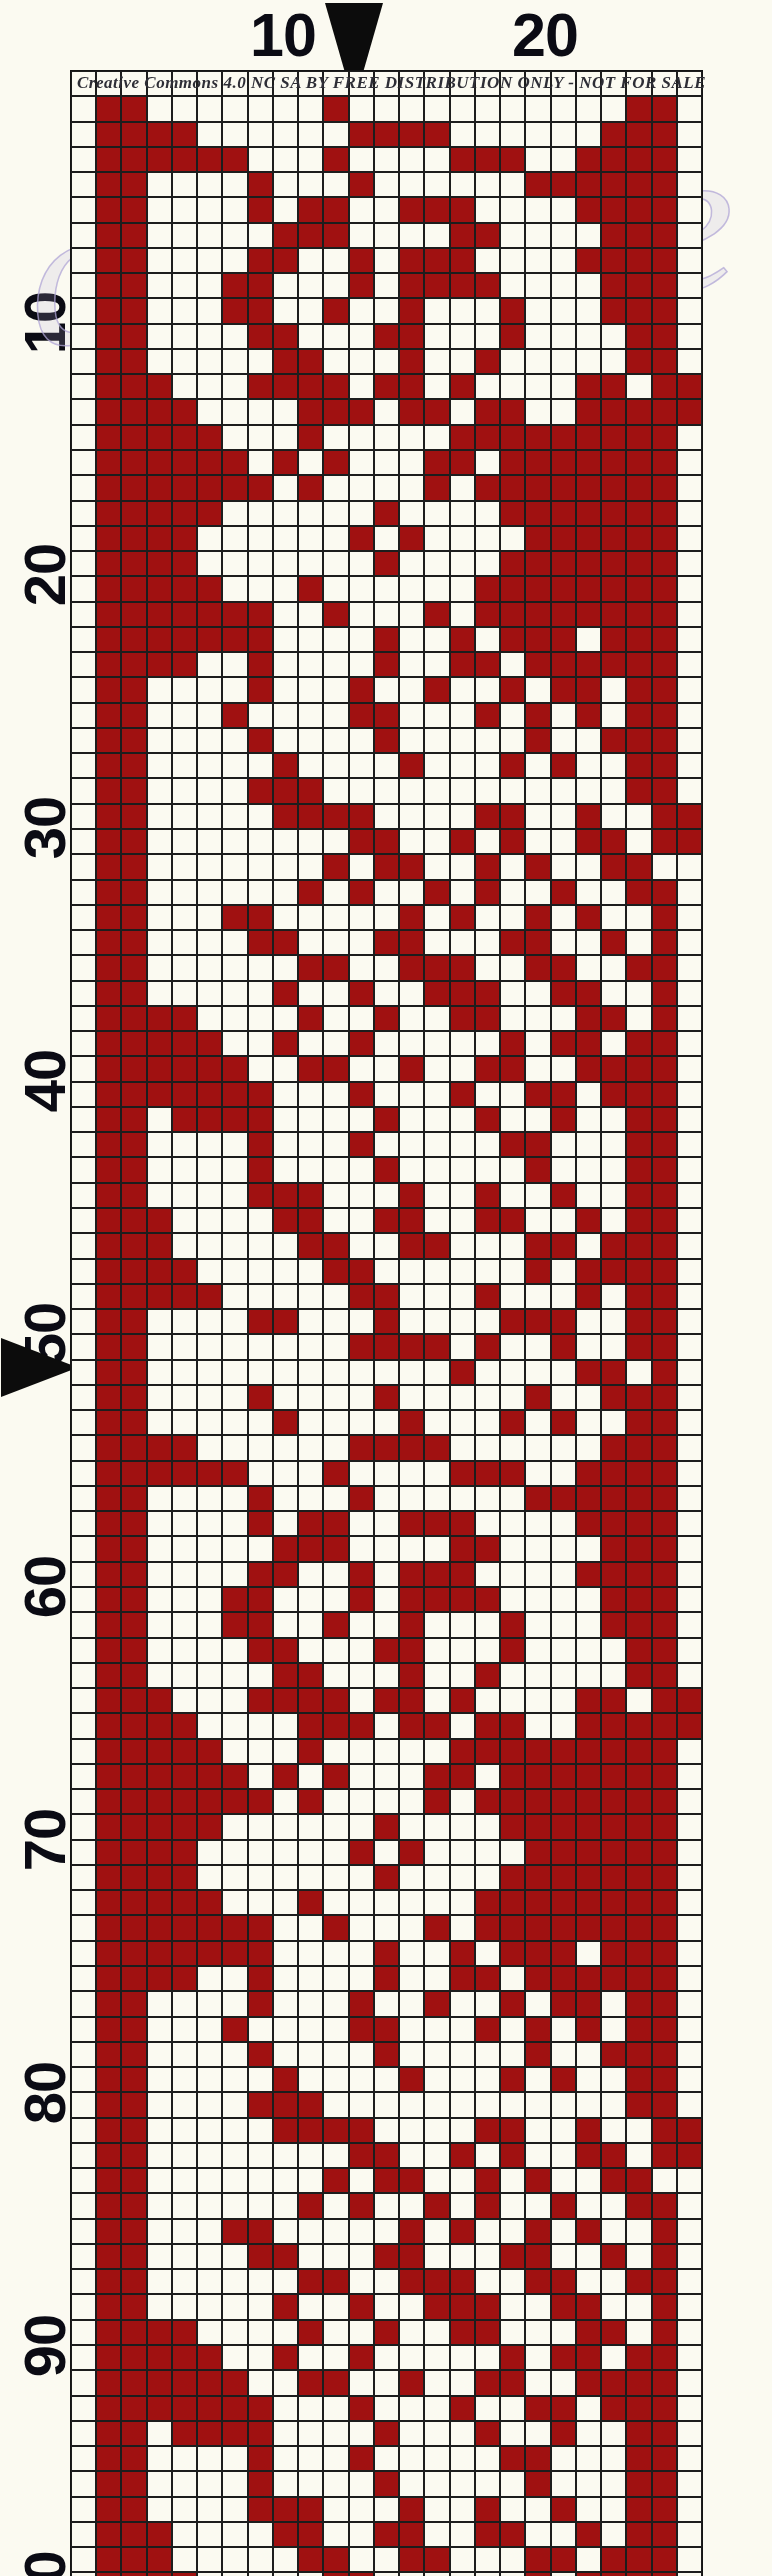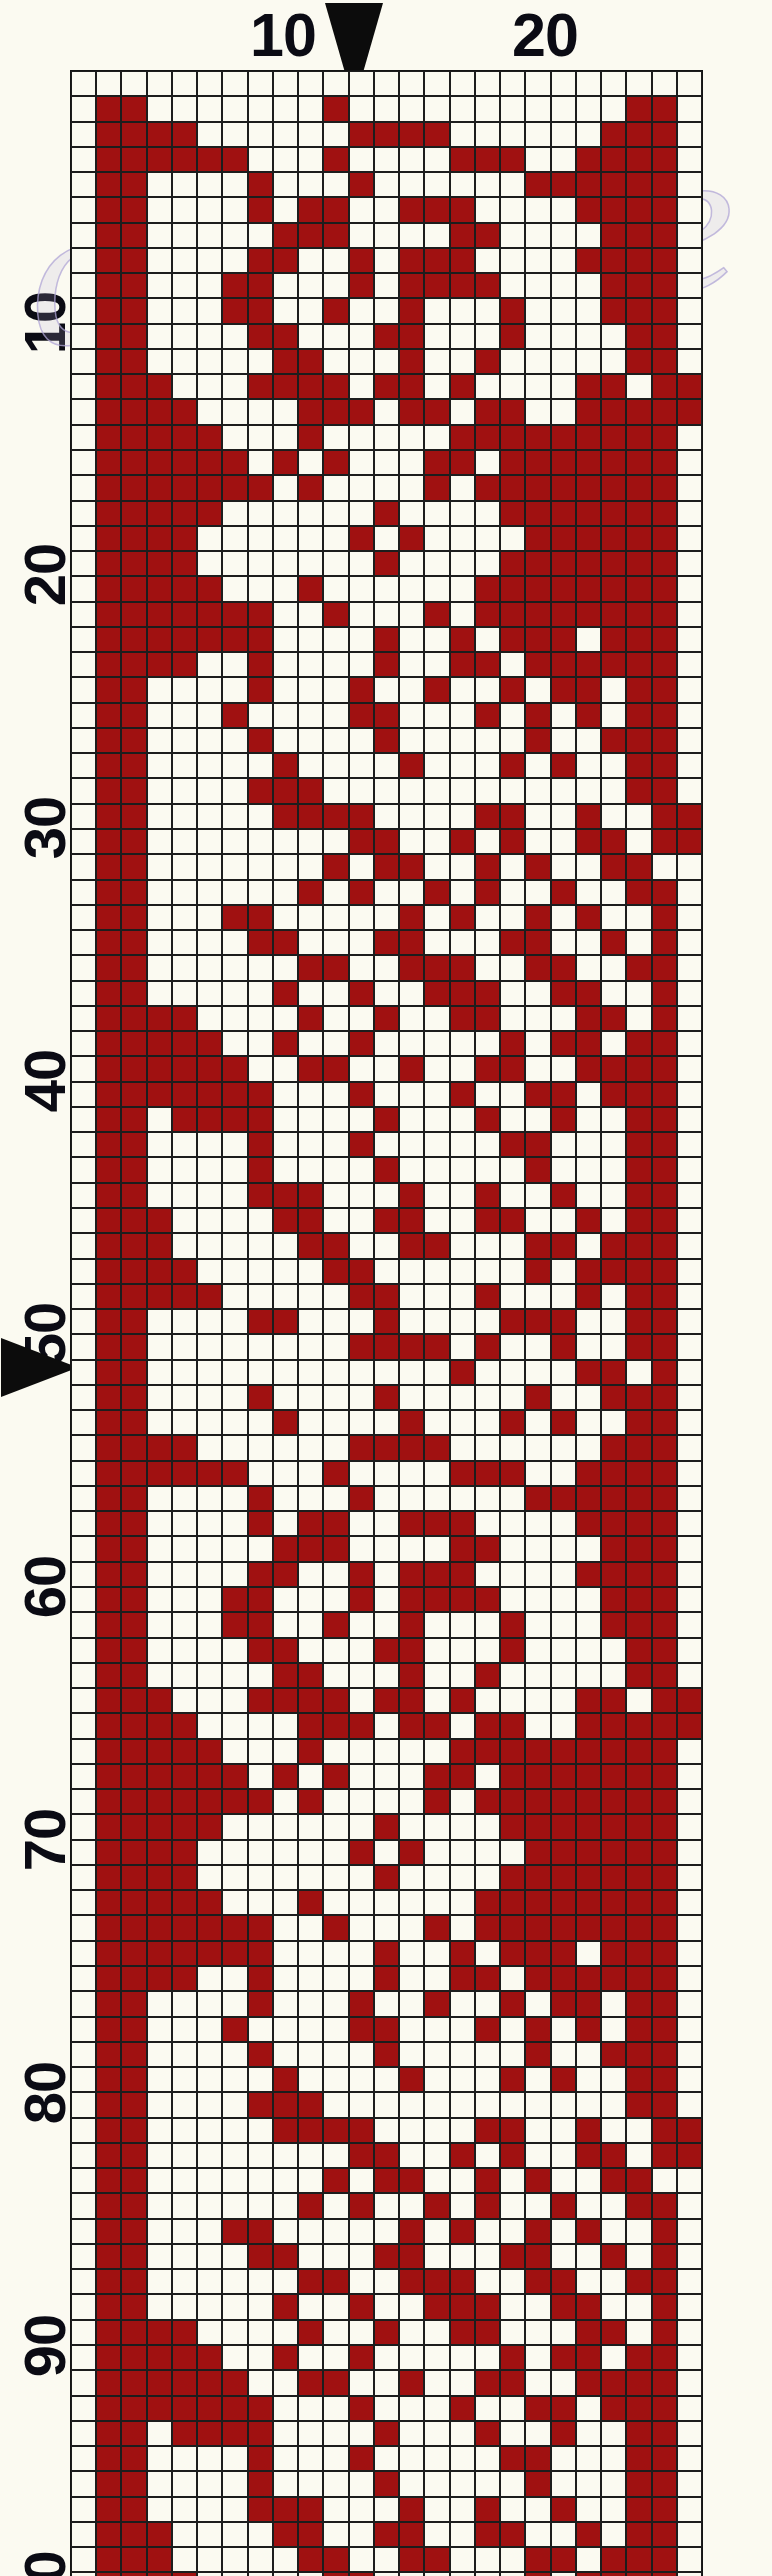--- a/index.html
+++ b/index.html
@@ -2559,15 +2559,16 @@
       <div class="cell"></div>
       <div class="cell red"></div>
       <div class="cell"></div>
       <div class="cell red"></div>
       <div class="cell red"></div>
       <div class="cell red"></div>
       <div class="cell red"></div>
       <div class="cell"></div>
     </div>
 
+  <div id="cc-text">Creative Commons 4.0 NC SA BY FREE DISTRIBUTION ONLY - NOT FOR SALE</div>
 
 </div>
 
 
 </body></html>

